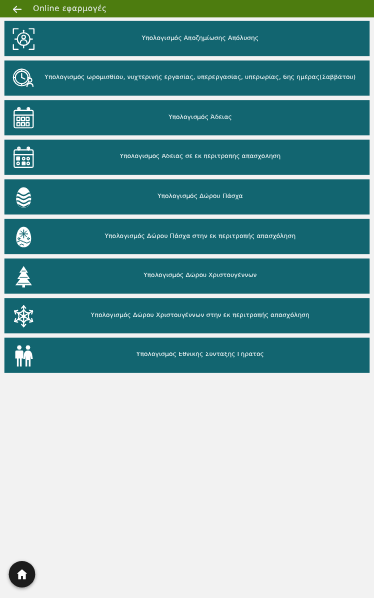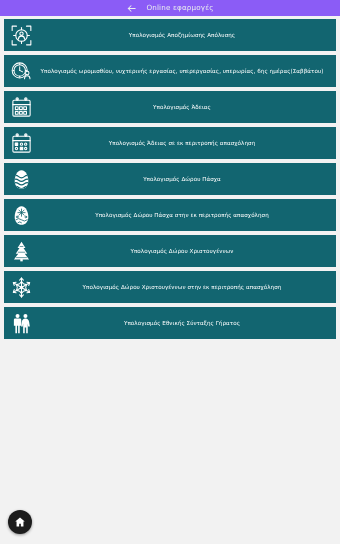--- a/index.html
+++ b/index.html
@@ -12,26 +12,25 @@
 
   body {
     font-family: "DejaVu Sans", "Liberation Sans", sans-serif;
     background: #f2f2f2;
     position: relative;
   }
 
   
   #app-bar {
     height: 16px;
-    background: #8b5cf6;
-    display: flex;
-    align-items: center;
-    padding: 0 21px;
+    background: #4d7c0f;
+    display: flex;
+    align-items: center;
+    padding: 0 10px;
     gap: 9px;
-    justify-content: center;
   }
   #back-icon {
     width: 11px;
     height: 11px;
     flex: 0 0 auto;
     display: flex;
     align-items: center;
     justify-content: center;
     cursor: pointer;
   }

